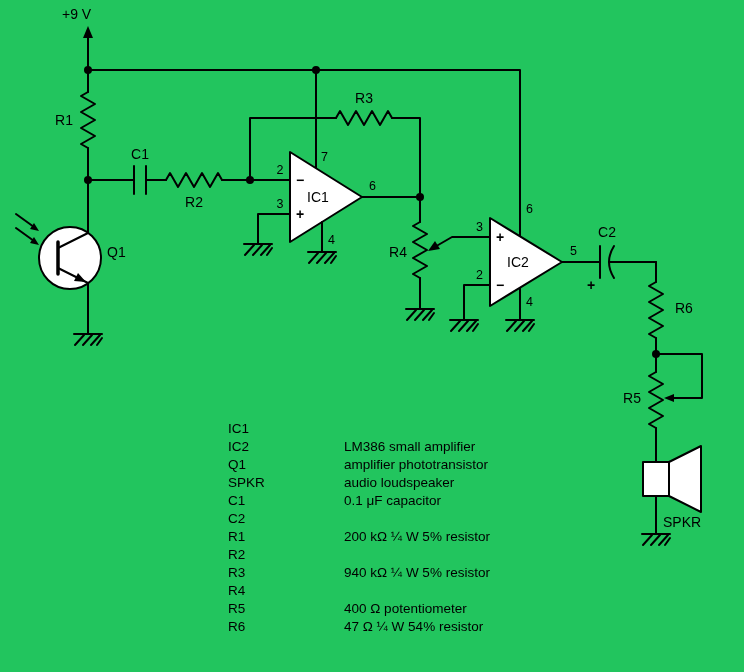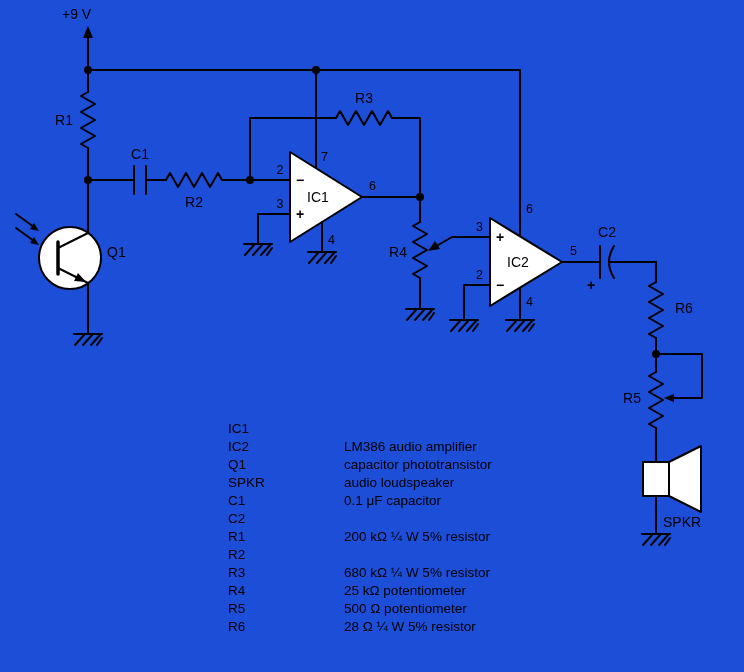--- a/index.html
+++ b/index.html
@@ -1,16 +1,16 @@
 <!DOCTYPE html>
 <html><head>
 <meta charset="utf-8">
 <style>
   html,body{margin:0;padding:0;background:#fff}
-  #page{position:relative;width:744px;height:672px;background:#1d4ed8;overflow:hidden;
+  #page{position:relative;width:744px;height:672px;background:#22c55e;overflow:hidden;
         font-family:"Liberation Sans",sans-serif;color:#000}
   svg{position:absolute;left:0;top:0}
   .w{stroke:#000;stroke-width:2;fill:none;stroke-linecap:round;stroke-linejoin:round}
   .thick{stroke-width:3.5}
   .sym{stroke:#000;stroke-width:2;fill:#fff;stroke-linejoin:round}
   .dot{fill:#000;stroke:none}
   .ah{fill:#000;stroke:none}
   text{font-family:"Liberation Sans",sans-serif;fill:#000}
   .lbl{font-size:14px}
   .pin{font-size:12.5px}
@@ -168,25 +168,25 @@
     <circle class="dot" cx="656" cy="354" r="4"></circle>
   </g>
 </svg>
 
 <div class="parts">
   <div class="row">
     <span class="ref">IC1</span>
   </div>
   <div class="row">
     <span class="ref">IC2</span>
-    <span class="desc">LM386 audio amplifier</span>
+    <span class="desc">LM386 small amplifier</span>
   </div>
   <div class="row">
     <span class="ref">Q1</span>
-    <span class="desc">capacitor phototransistor</span>
+    <span class="desc">amplifier phototransistor</span>
   </div>
   <div class="row">
     <span class="ref">SPKR</span>
     <span class="desc">audio loudspeaker</span>
   </div>
   <div class="row">
     <span class="ref">C1</span>
     <span class="desc">0.1 μF capacitor</span>
   </div>
   <div class="row">
@@ -194,29 +194,28 @@
   </div>
   <div class="row">
     <span class="ref">R1</span>
     <span class="desc">200 kΩ ¼ W 5% resistor</span>
   </div>
   <div class="row">
     <span class="ref">R2</span>
   </div>
   <div class="row">
     <span class="ref">R3</span>
-    <span class="desc">680 kΩ ¼ W 5% resistor</span>
+    <span class="desc">940 kΩ ¼ W 5% resistor</span>
   </div>
   <div class="row">
     <span class="ref">R4</span>
-    <span class="desc">25 kΩ potentiometer</span>
   </div>
   <div class="row">
     <span class="ref">R5</span>
-    <span class="desc">500 Ω potentiometer</span>
+    <span class="desc">400 Ω potentiometer</span>
   </div>
   <div class="row">
     <span class="ref">R6</span>
-    <span class="desc">28 Ω ¼ W 5% resistor</span>
+    <span class="desc">47 Ω ¼ W 54% resistor</span>
   </div>
 </div>
 
 </div>
 
 </body></html>

